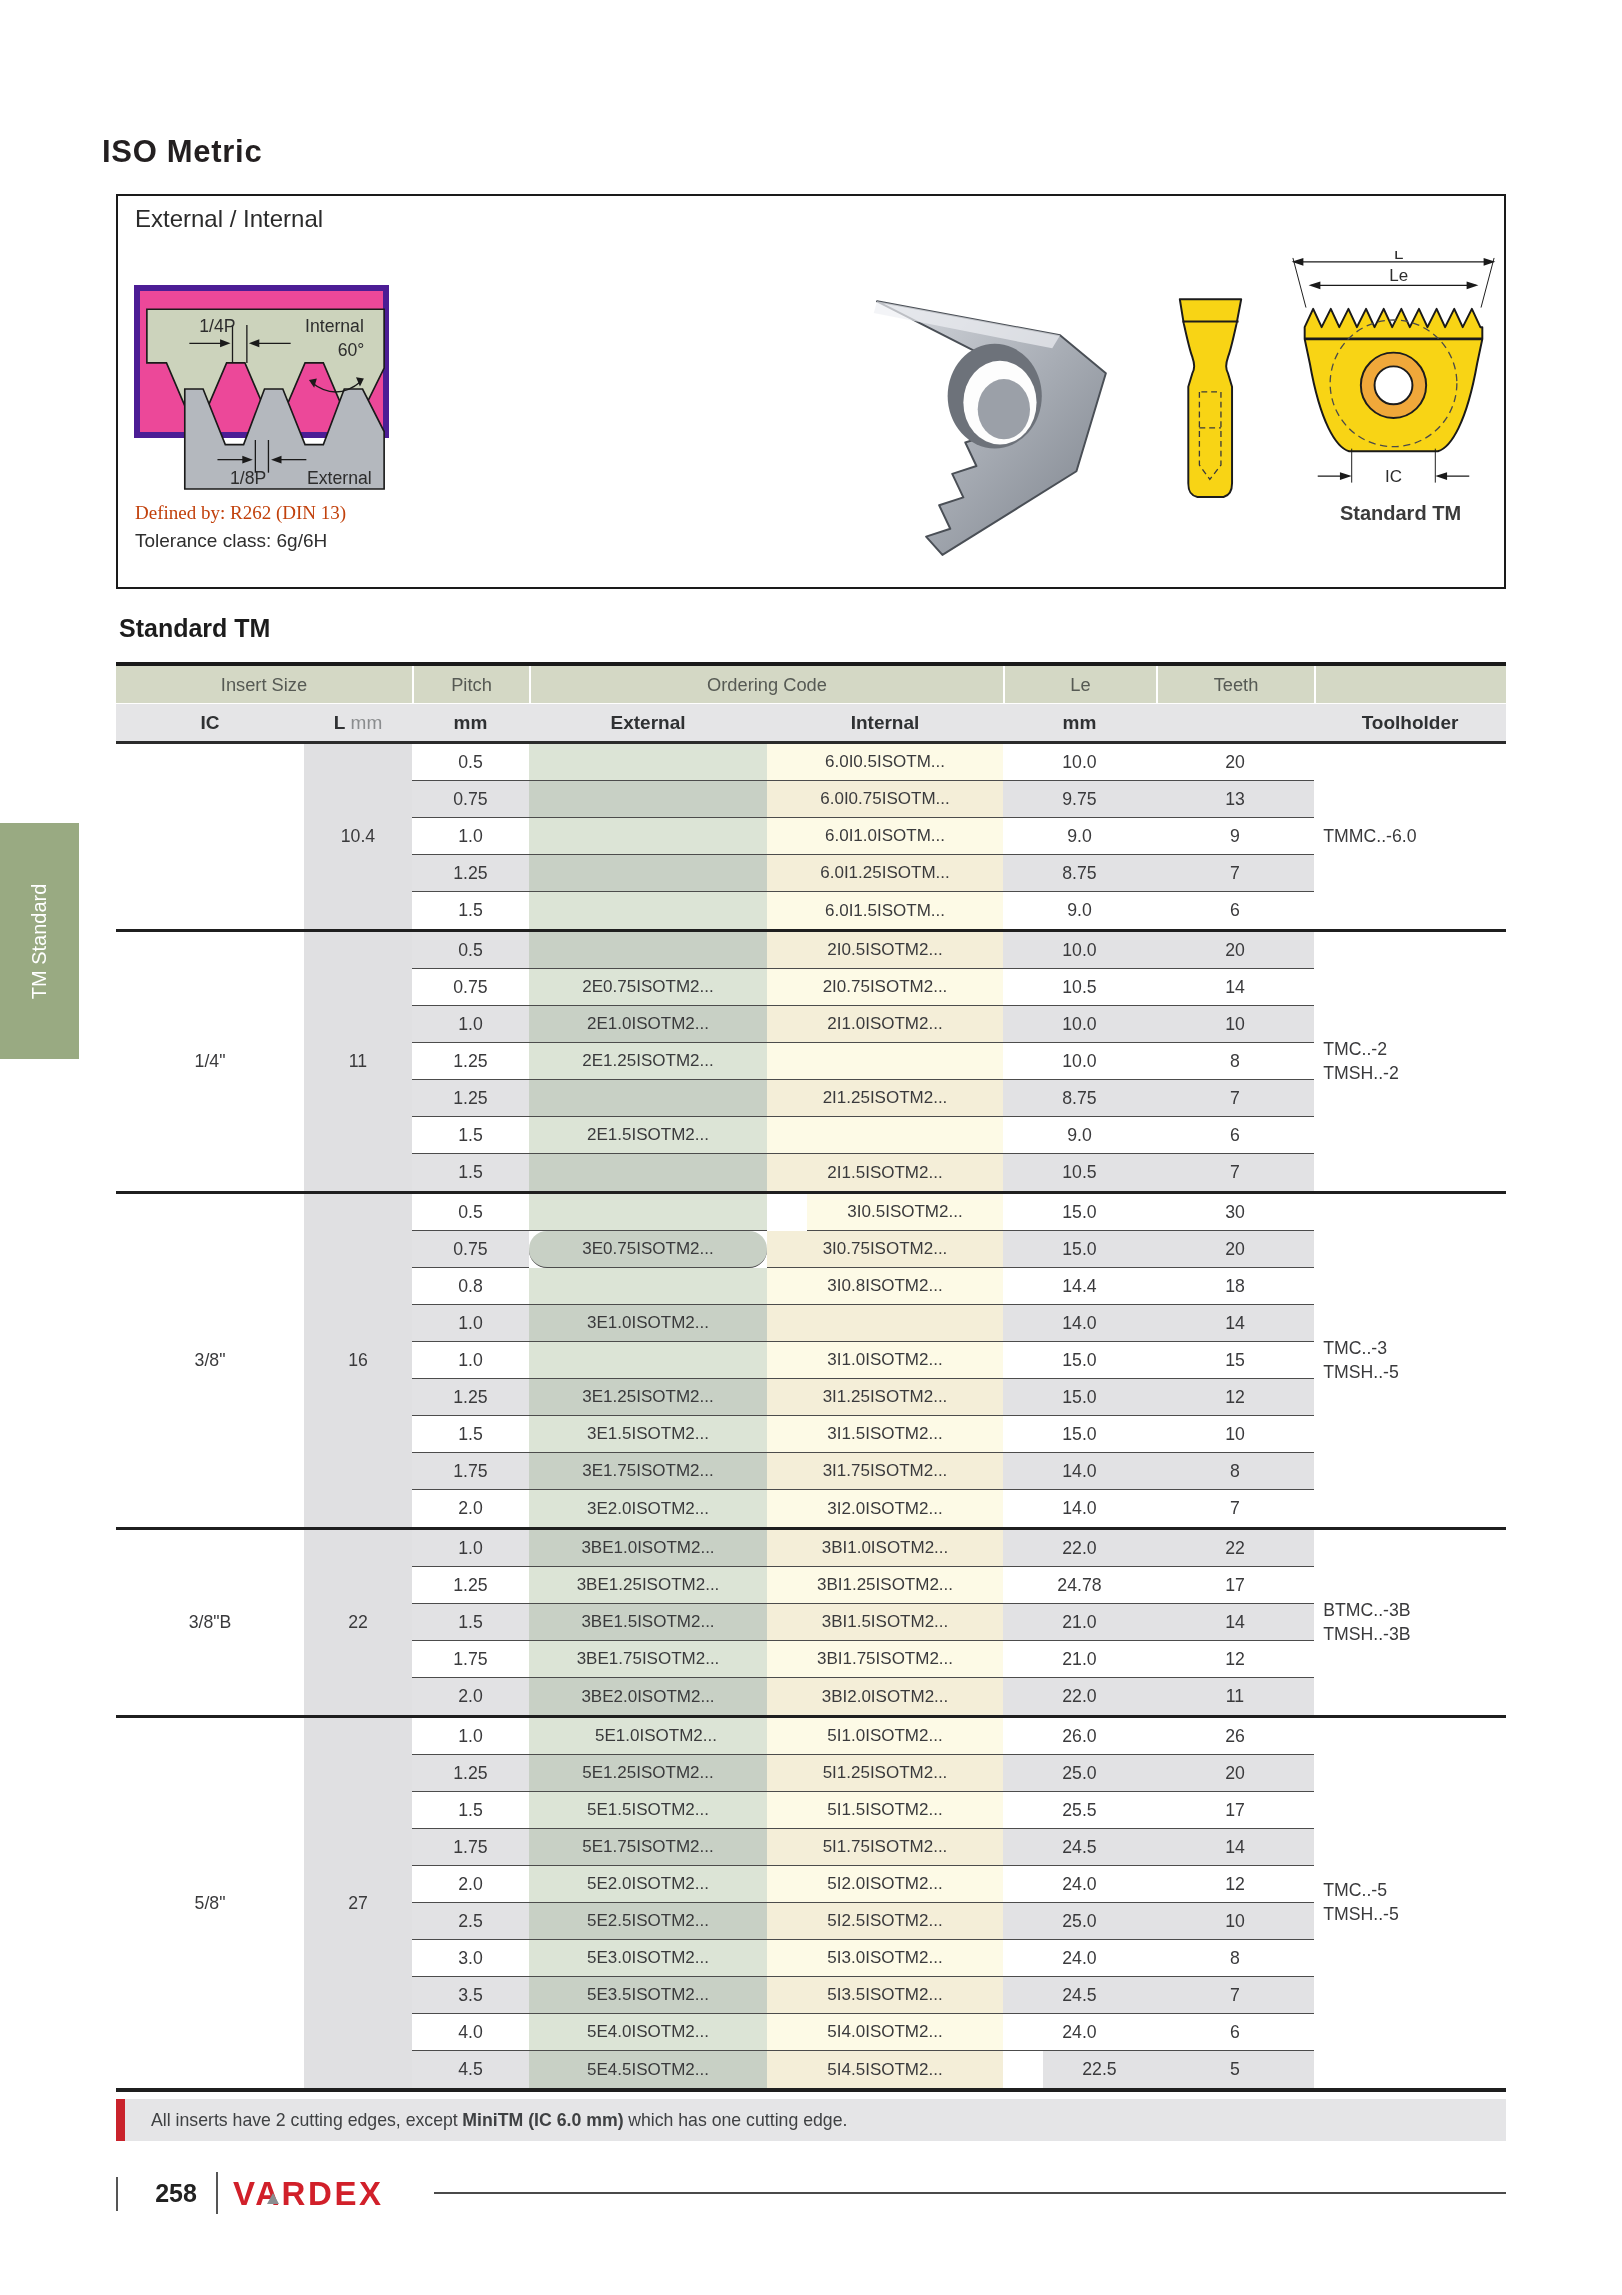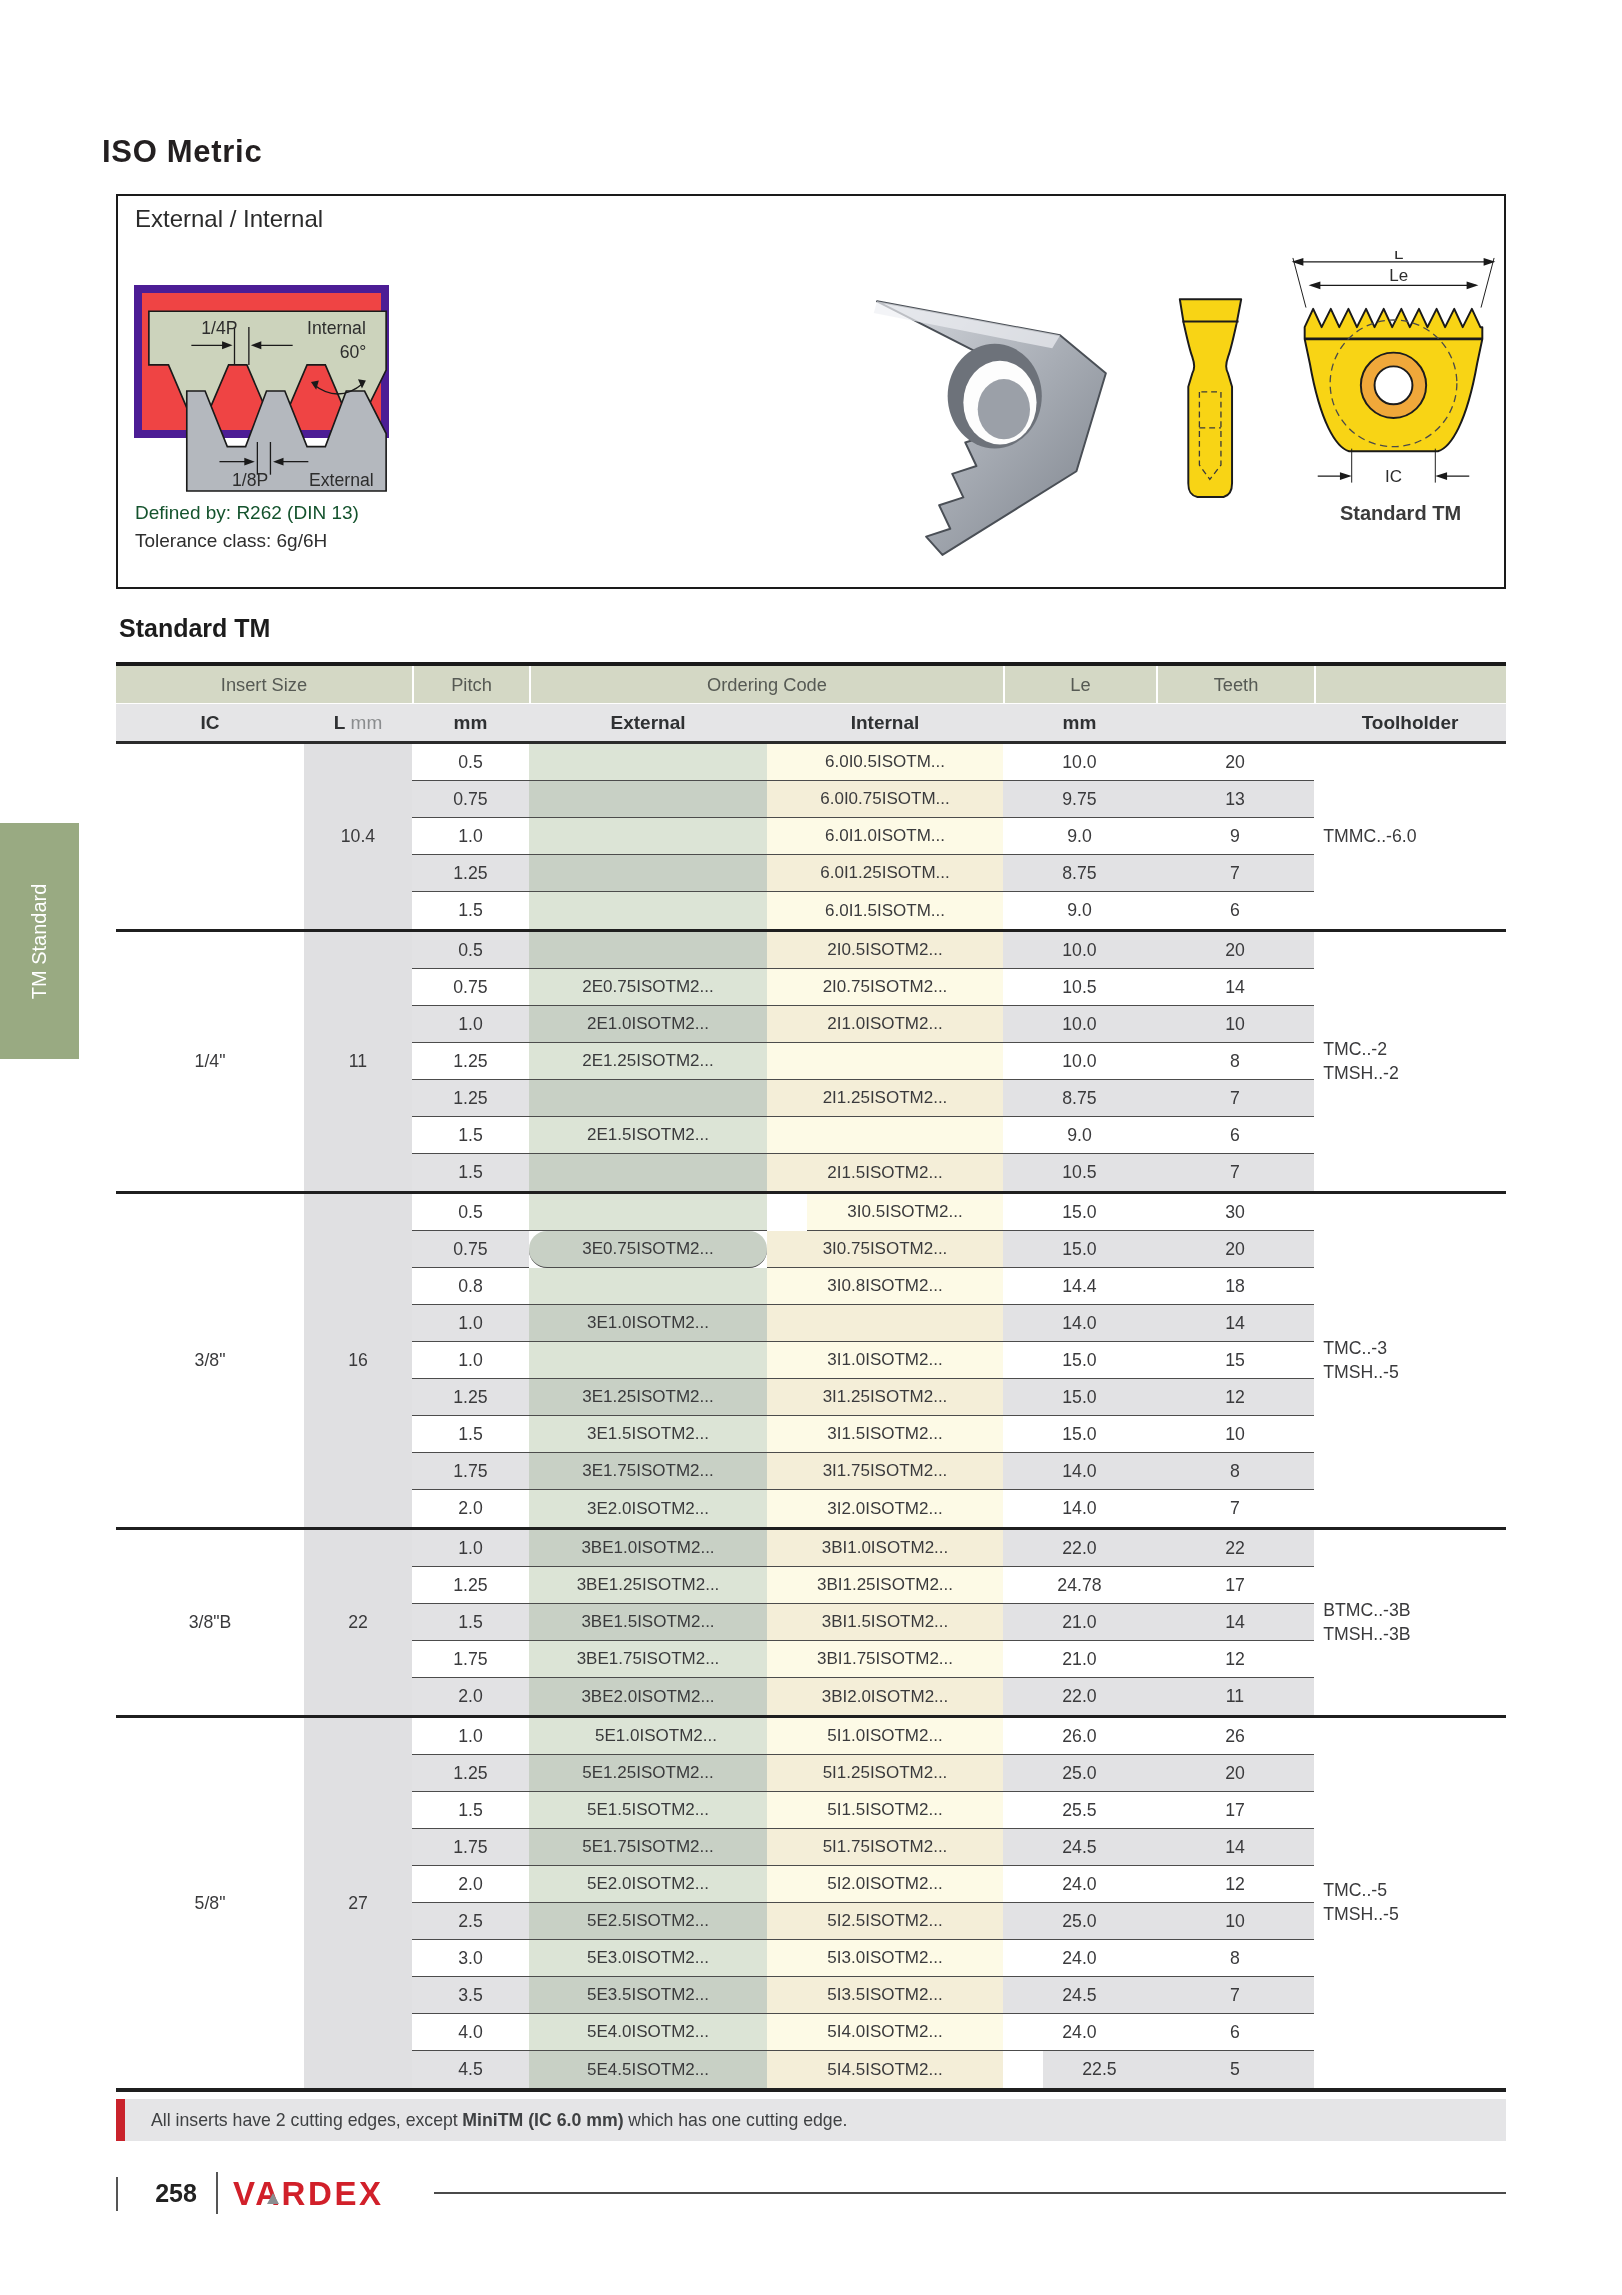--- a/index.html
+++ b/index.html
@@ -8,22 +8,22 @@
   .abs{position:absolute;}
 
   
   .page-title{left:102px;top:134px;font-size:31px;font-weight:bold;color:#231f20;letter-spacing:0.7px;}
   .side-tab{left:0;top:823px;width:79px;height:236px;background:#99aa82;display:flex;align-items:center;justify-content:center;}
   .side-tab span{color:#fff;font-size:20px;white-space:nowrap;transform:rotate(-90deg);}
 
   
   .info-box{left:116px;top:194px;width:1390px;height:395px;border:2px solid #1a1a1a;box-sizing:border-box;background:#fff;}
   .info-box .box-heading{left:17px;top:9.2px;font-size:24px;color:#2b2b2b;}
-  .thread-diagram{left:15.7px;top:89px;width:255px;height:153px;border:8px solid #4c1d95;box-sizing:border-box;background:#ef4444;}
-  .defined-line{left:17px;top:306px;font-size:19px;color:#14532d;}
+  .thread-diagram{left:15.7px;top:89px;width:255px;height:153px;border:6px solid #4c1d95;box-sizing:border-box;background:#ec4899;}
+  .defined-line{left:17px;top:306px;font-size:19px;color:#c2410c;font-family:Liberation Serif, serif;}
   .tolerance-line{left:17px;top:334px;font-size:19px;color:#2e2e2e;}
   .figure-caption{left:1178px;top:306px;width:209px;text-align:center;font-size:20px;font-weight:bold;color:#3b3b3b;}
 
   
   .section-heading{left:119px;top:614px;font-size:25px;font-weight:bold;color:#1c1c1c;}
 
   
   .tm-table{left:116px;top:662px;width:1390px;border-top:4.6px solid #1a1a1a;
             border-bottom:4.6px solid #1f1f1f;box-sizing:border-box;}
   .grid{display:grid;grid-template-columns:188px 108px 117px 238px 236px 153px 158px 192px;}

